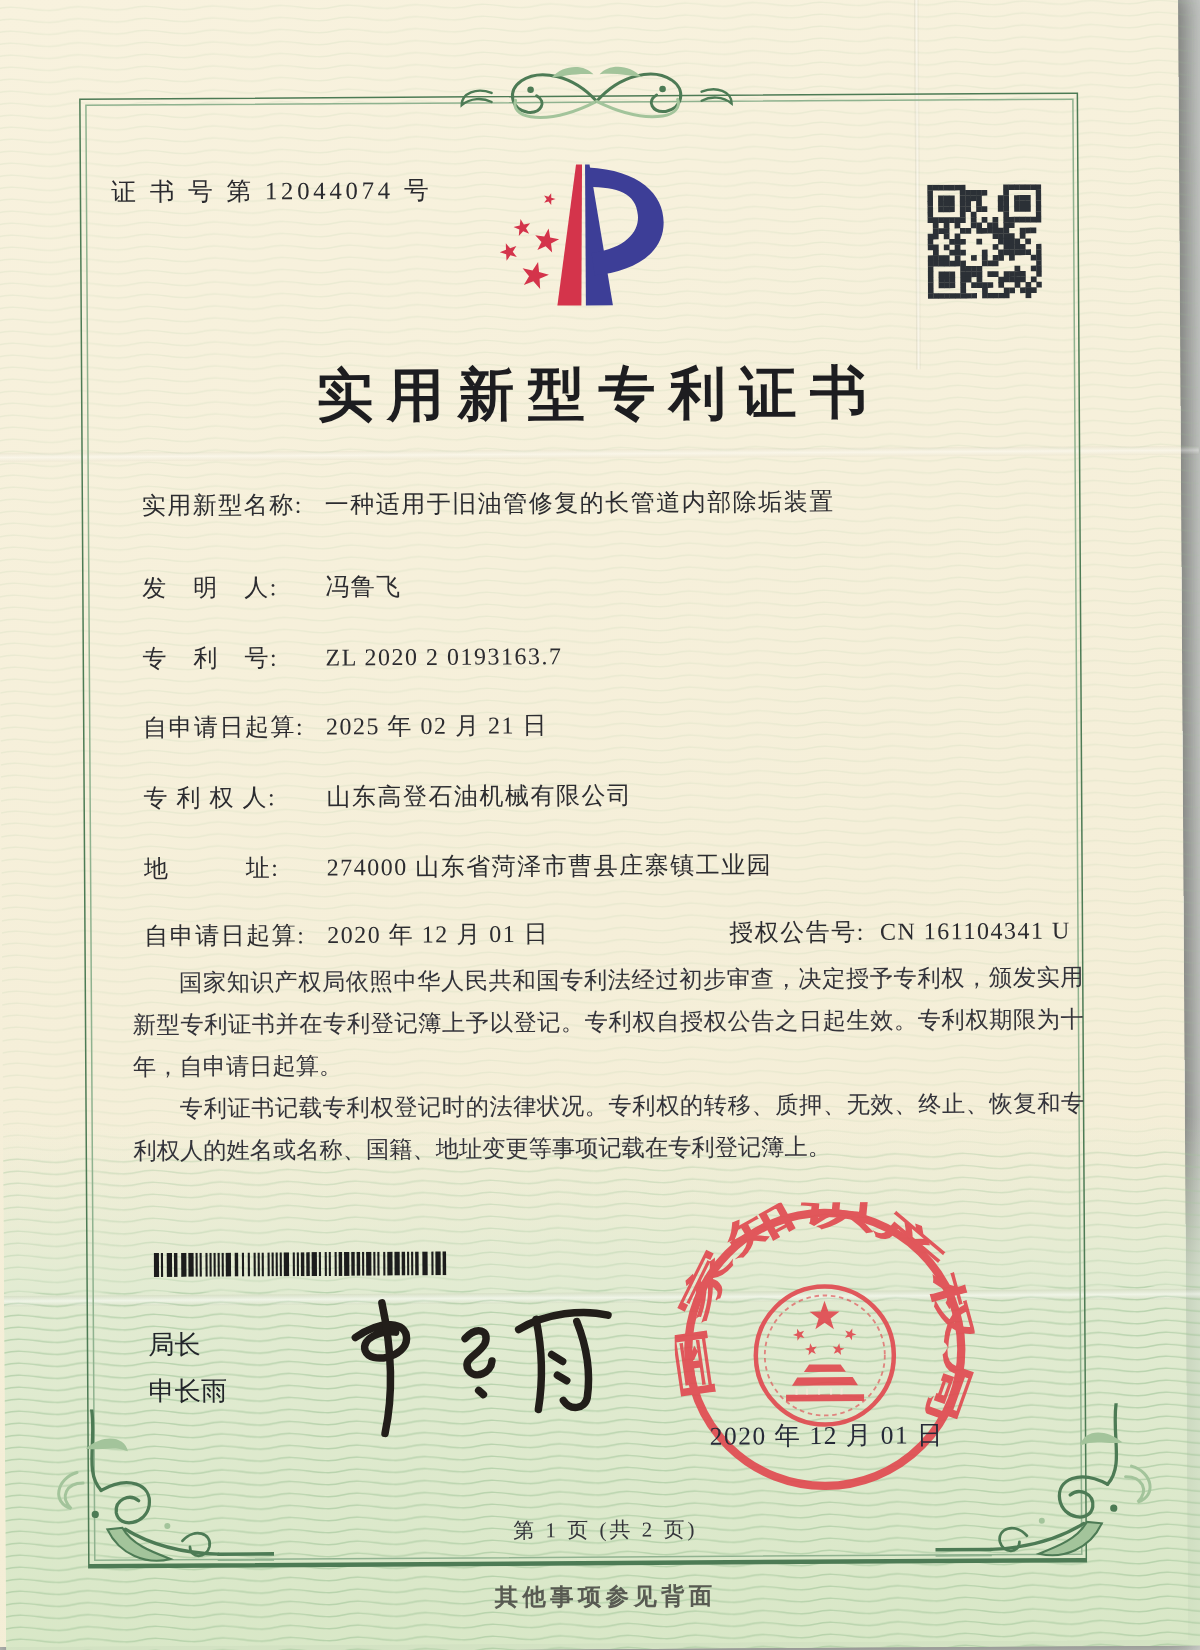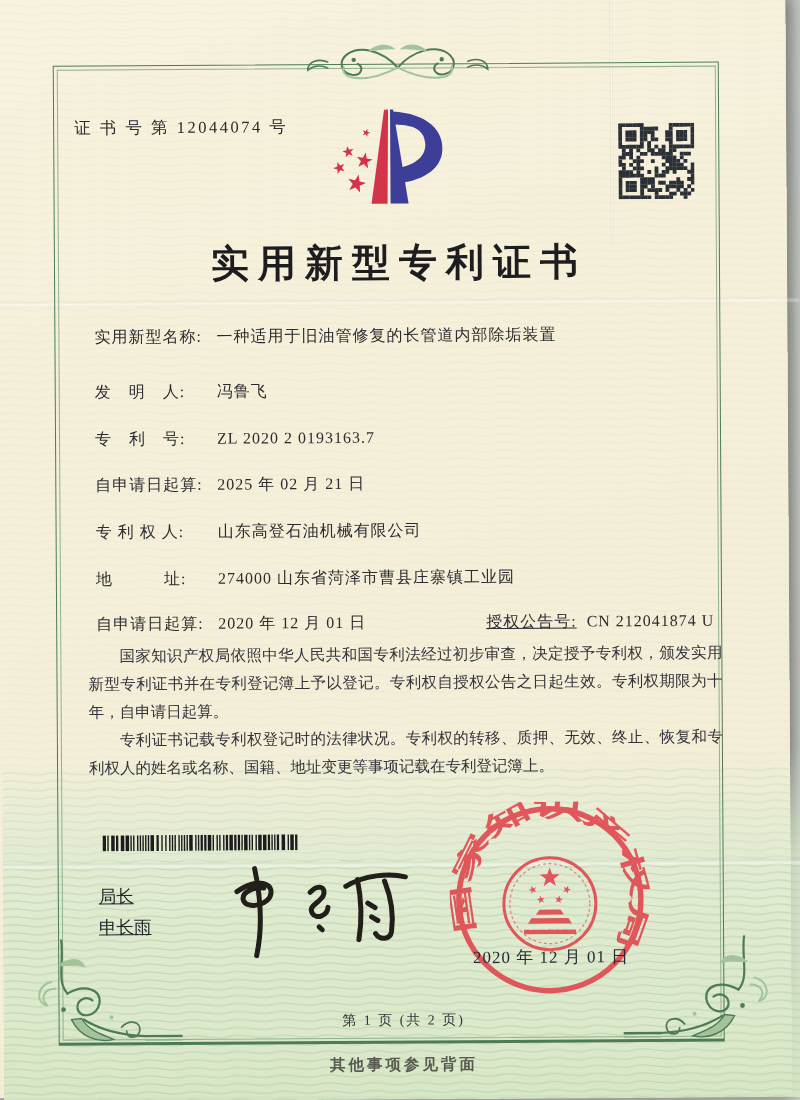--- a/index.html
+++ b/index.html
@@ -24,21 +24,21 @@
   .certno{position:absolute;left:76px;top:116px;font-size:16.5px;letter-spacing:2.5px;color:#2a2a2e;}
   .title{position:absolute;left:0;top:238px;width:100%;text-align:center;
     font-size:38px;font-weight:bold;letter-spacing:9px;color:#1d1d20;}
   .frow{position:absolute;left:95px;font-size:16px;color:#2c2c30;white-space:nowrap;}
   .flabel{display:inline-block;min-width:112px;letter-spacing:1px;}
   .fvalue{margin-left:6px;letter-spacing:1px;}
   .grant2{position:absolute;left:390px;top:0;}
   .paras{position:absolute;left:87px;top:641px;width:634px;font-size:15.5px;
     line-height:28px;color:#33333a;text-align:justify;}
   .paras p{margin:0;text-indent:2em;}
-  .officer{position:absolute;left:96px;top:880px;font-size:17.5px;color:#22252a;line-height:31px;text-decoration:underline;}
+  .officer{position:absolute;left:96px;top:880px;font-size:17.5px;color:#22252a;line-height:31px;}
   .sealdate{position:absolute;left:452px;top:947px;width:192px;text-align:center;
     font-size:17px;letter-spacing:1px;color:#262a38;font-weight:500;}
   .pageline{position:absolute;left:0;top:1012px;width:100%;text-align:center;font-size:14px;color:#33343a;letter-spacing:2px;}
   .backnote{position:absolute;left:0;top:1055px;width:100%;text-align:center;font-size:15.5px;color:#43433f;letter-spacing:3px;font-weight:bold;opacity:.85;}
   
   .crease-v{position:absolute;left:612px;top:0;width:3px;height:248px;
     background:linear-gradient(to right,rgba(95,95,75,.12),rgba(255,255,255,.40),rgba(95,95,75,.08));}
   .crease-h{position:absolute;left:0;top:300px;width:100%;height:6px;
     background:linear-gradient(to bottom,rgba(120,120,95,.07),rgba(255,255,255,.35),rgba(120,120,95,.05));}
   .crease-h2{position:absolute;left:0;top:862px;width:100%;height:7px;
@@ -420,22 +420,22 @@
       <span class="flabel">地　　　址:</span>
       <span class="fvalue">274000 山东省菏泽市曹县庄寨镇工业园</span>
     </div>
 
     <div class="frow" style="top:613px;width:630px;">
       <span>
         <span class="flabel">自申请日起算:</span>
         <span class="fvalue">2020 年 12 月 01 日</span>
       </span>
       <span class="grant2">
-        <span class="flabel" style="min-width:0;text-decoration:underline;">授权公告号:</span>
-        <span class="fvalue">CN 212041874 U</span>
+        <span class="flabel" style="min-width:0;">授权公告号:</span>
+        <span class="fvalue">CN 161104341 U</span>
       </span>
     </div>
 
     <div class="paras">
       <p>国家知识产权局依照中华人民共和国专利法经过初步审查，决定授予专利权，颁发实用新型专利证书并在专利登记簿上予以登记。专利权自授权公告之日起生效。专利权期限为十年，自申请日起算。</p>
       <p>专利证书记载专利权登记时的法律状况。专利权的转移、质押、无效、终止、恢复和专利权人的姓名或名称、国籍、地址变更等事项记载在专利登记簿上。</p>
     </div>
 
     <div class="barcode">
         <svg width="198" height="16" viewBox="0 0 198 16" fill="#1c1c1c">

